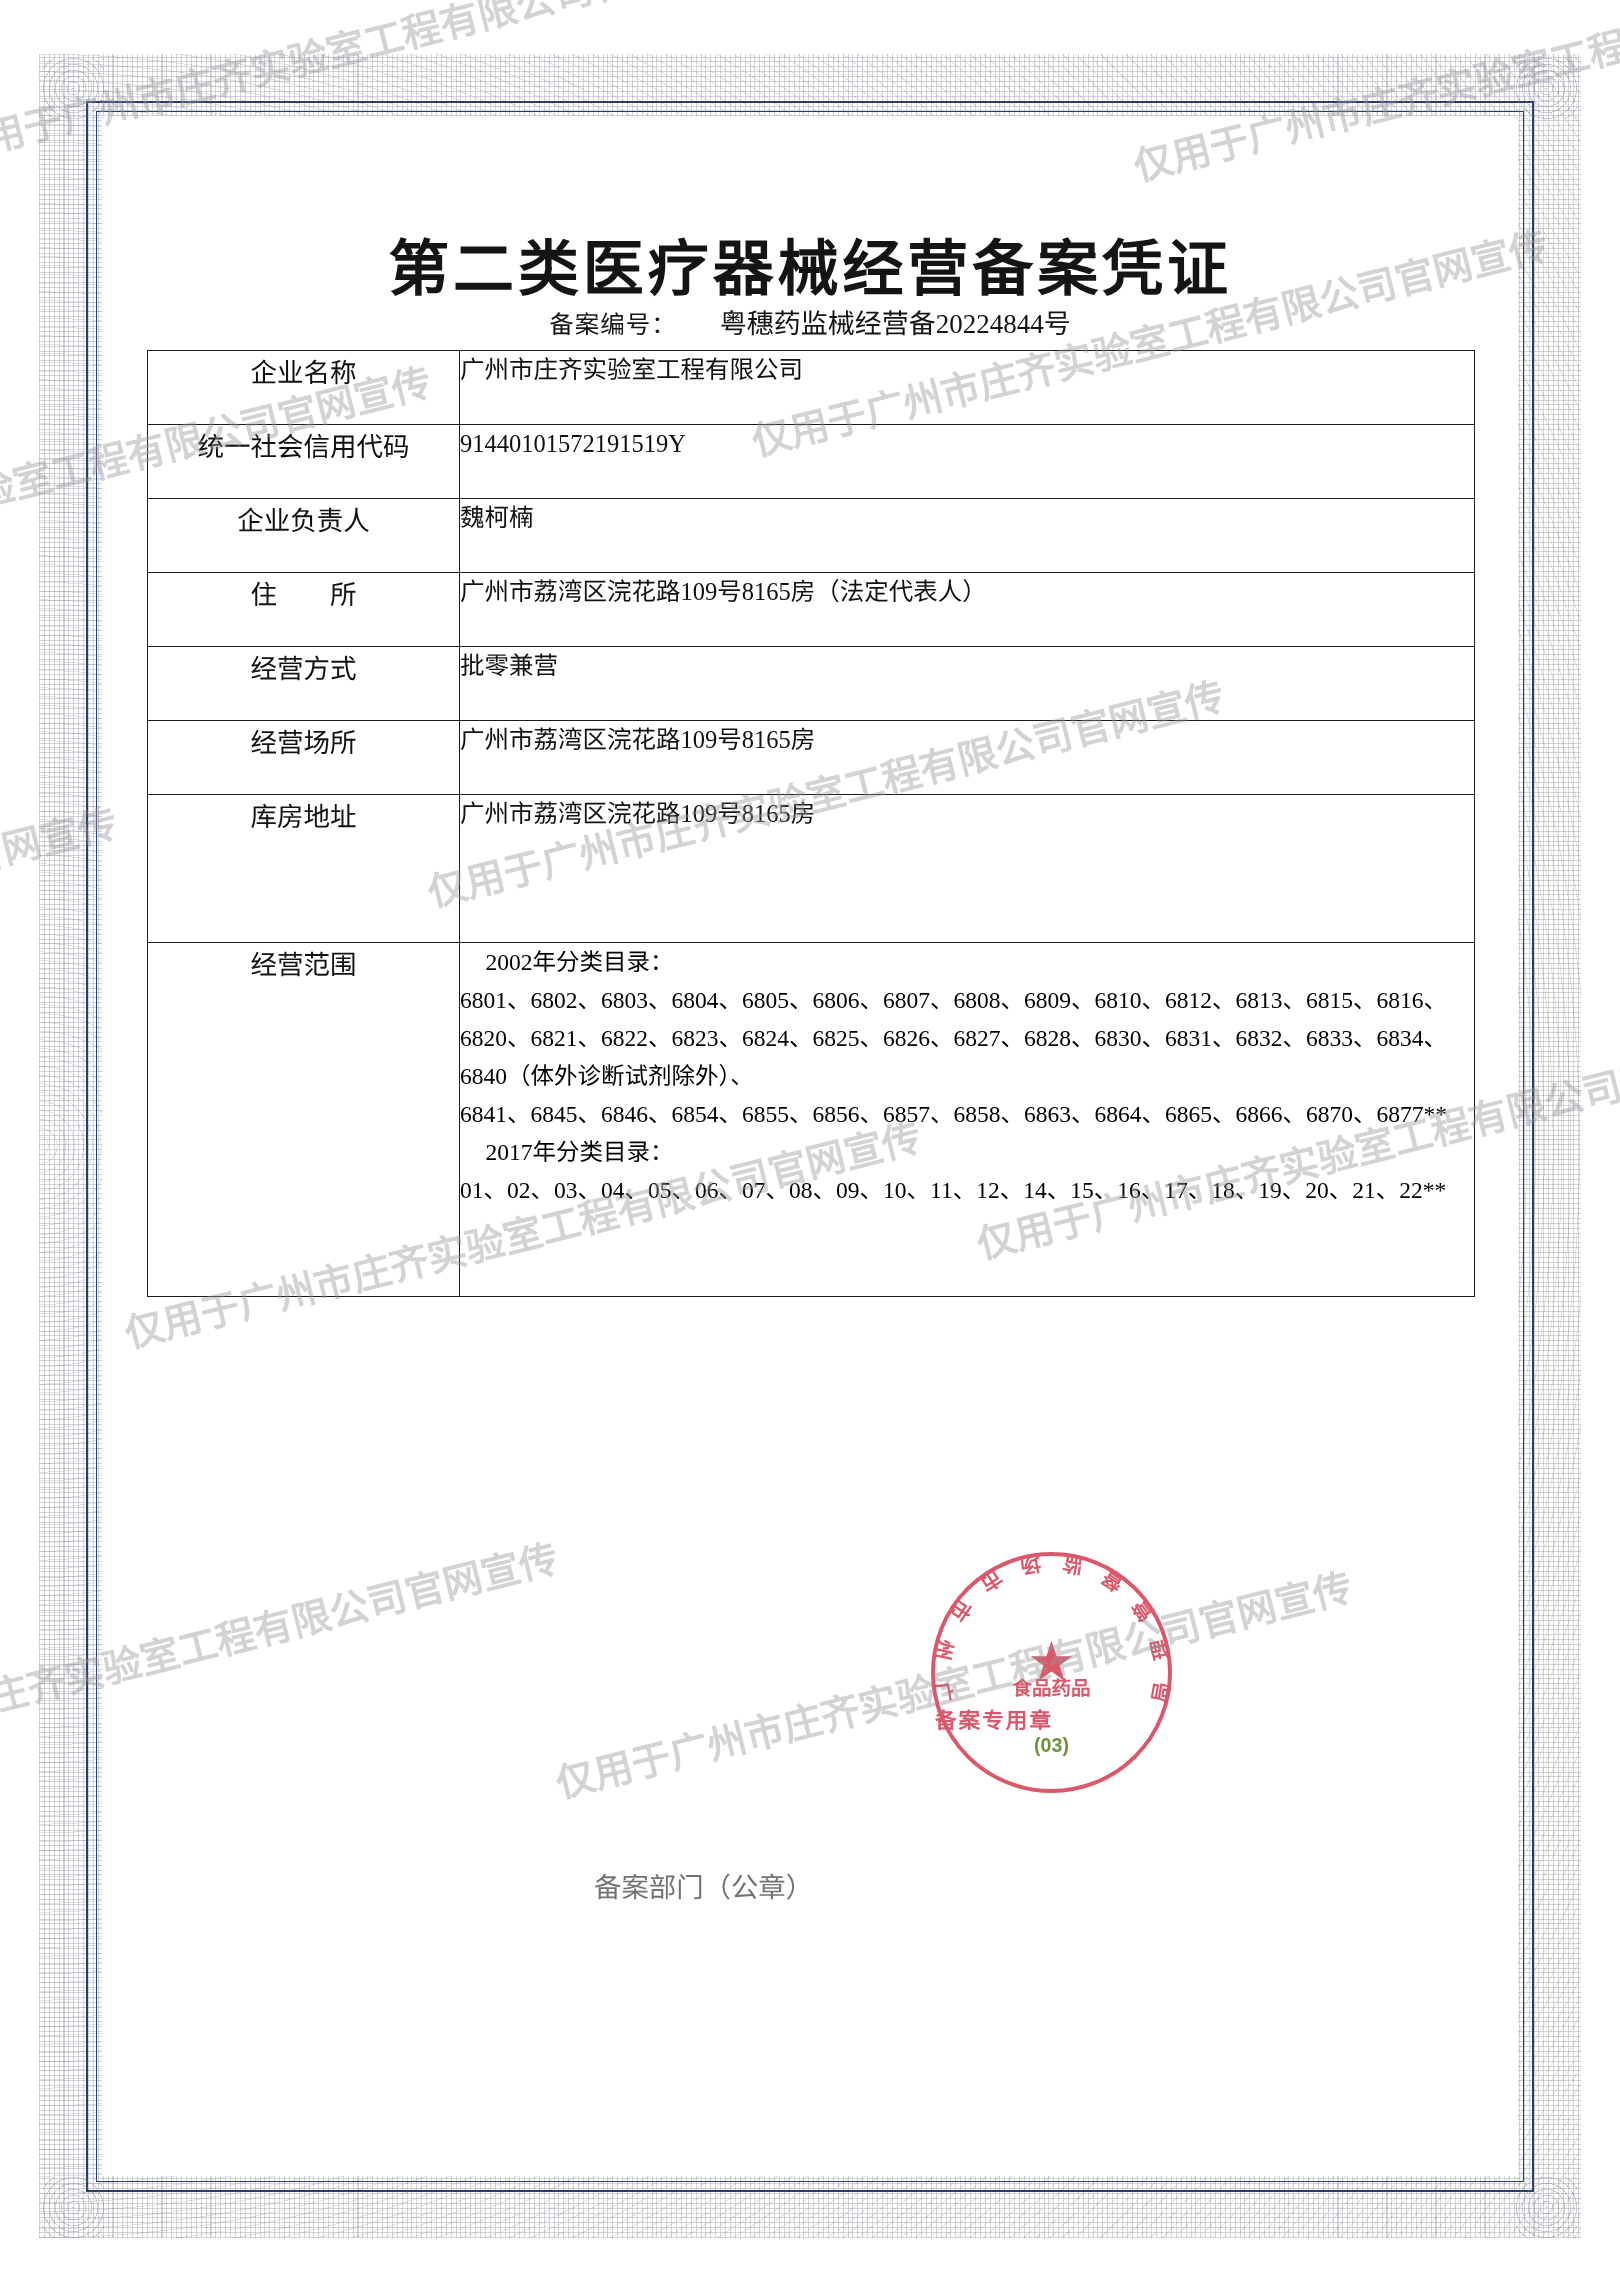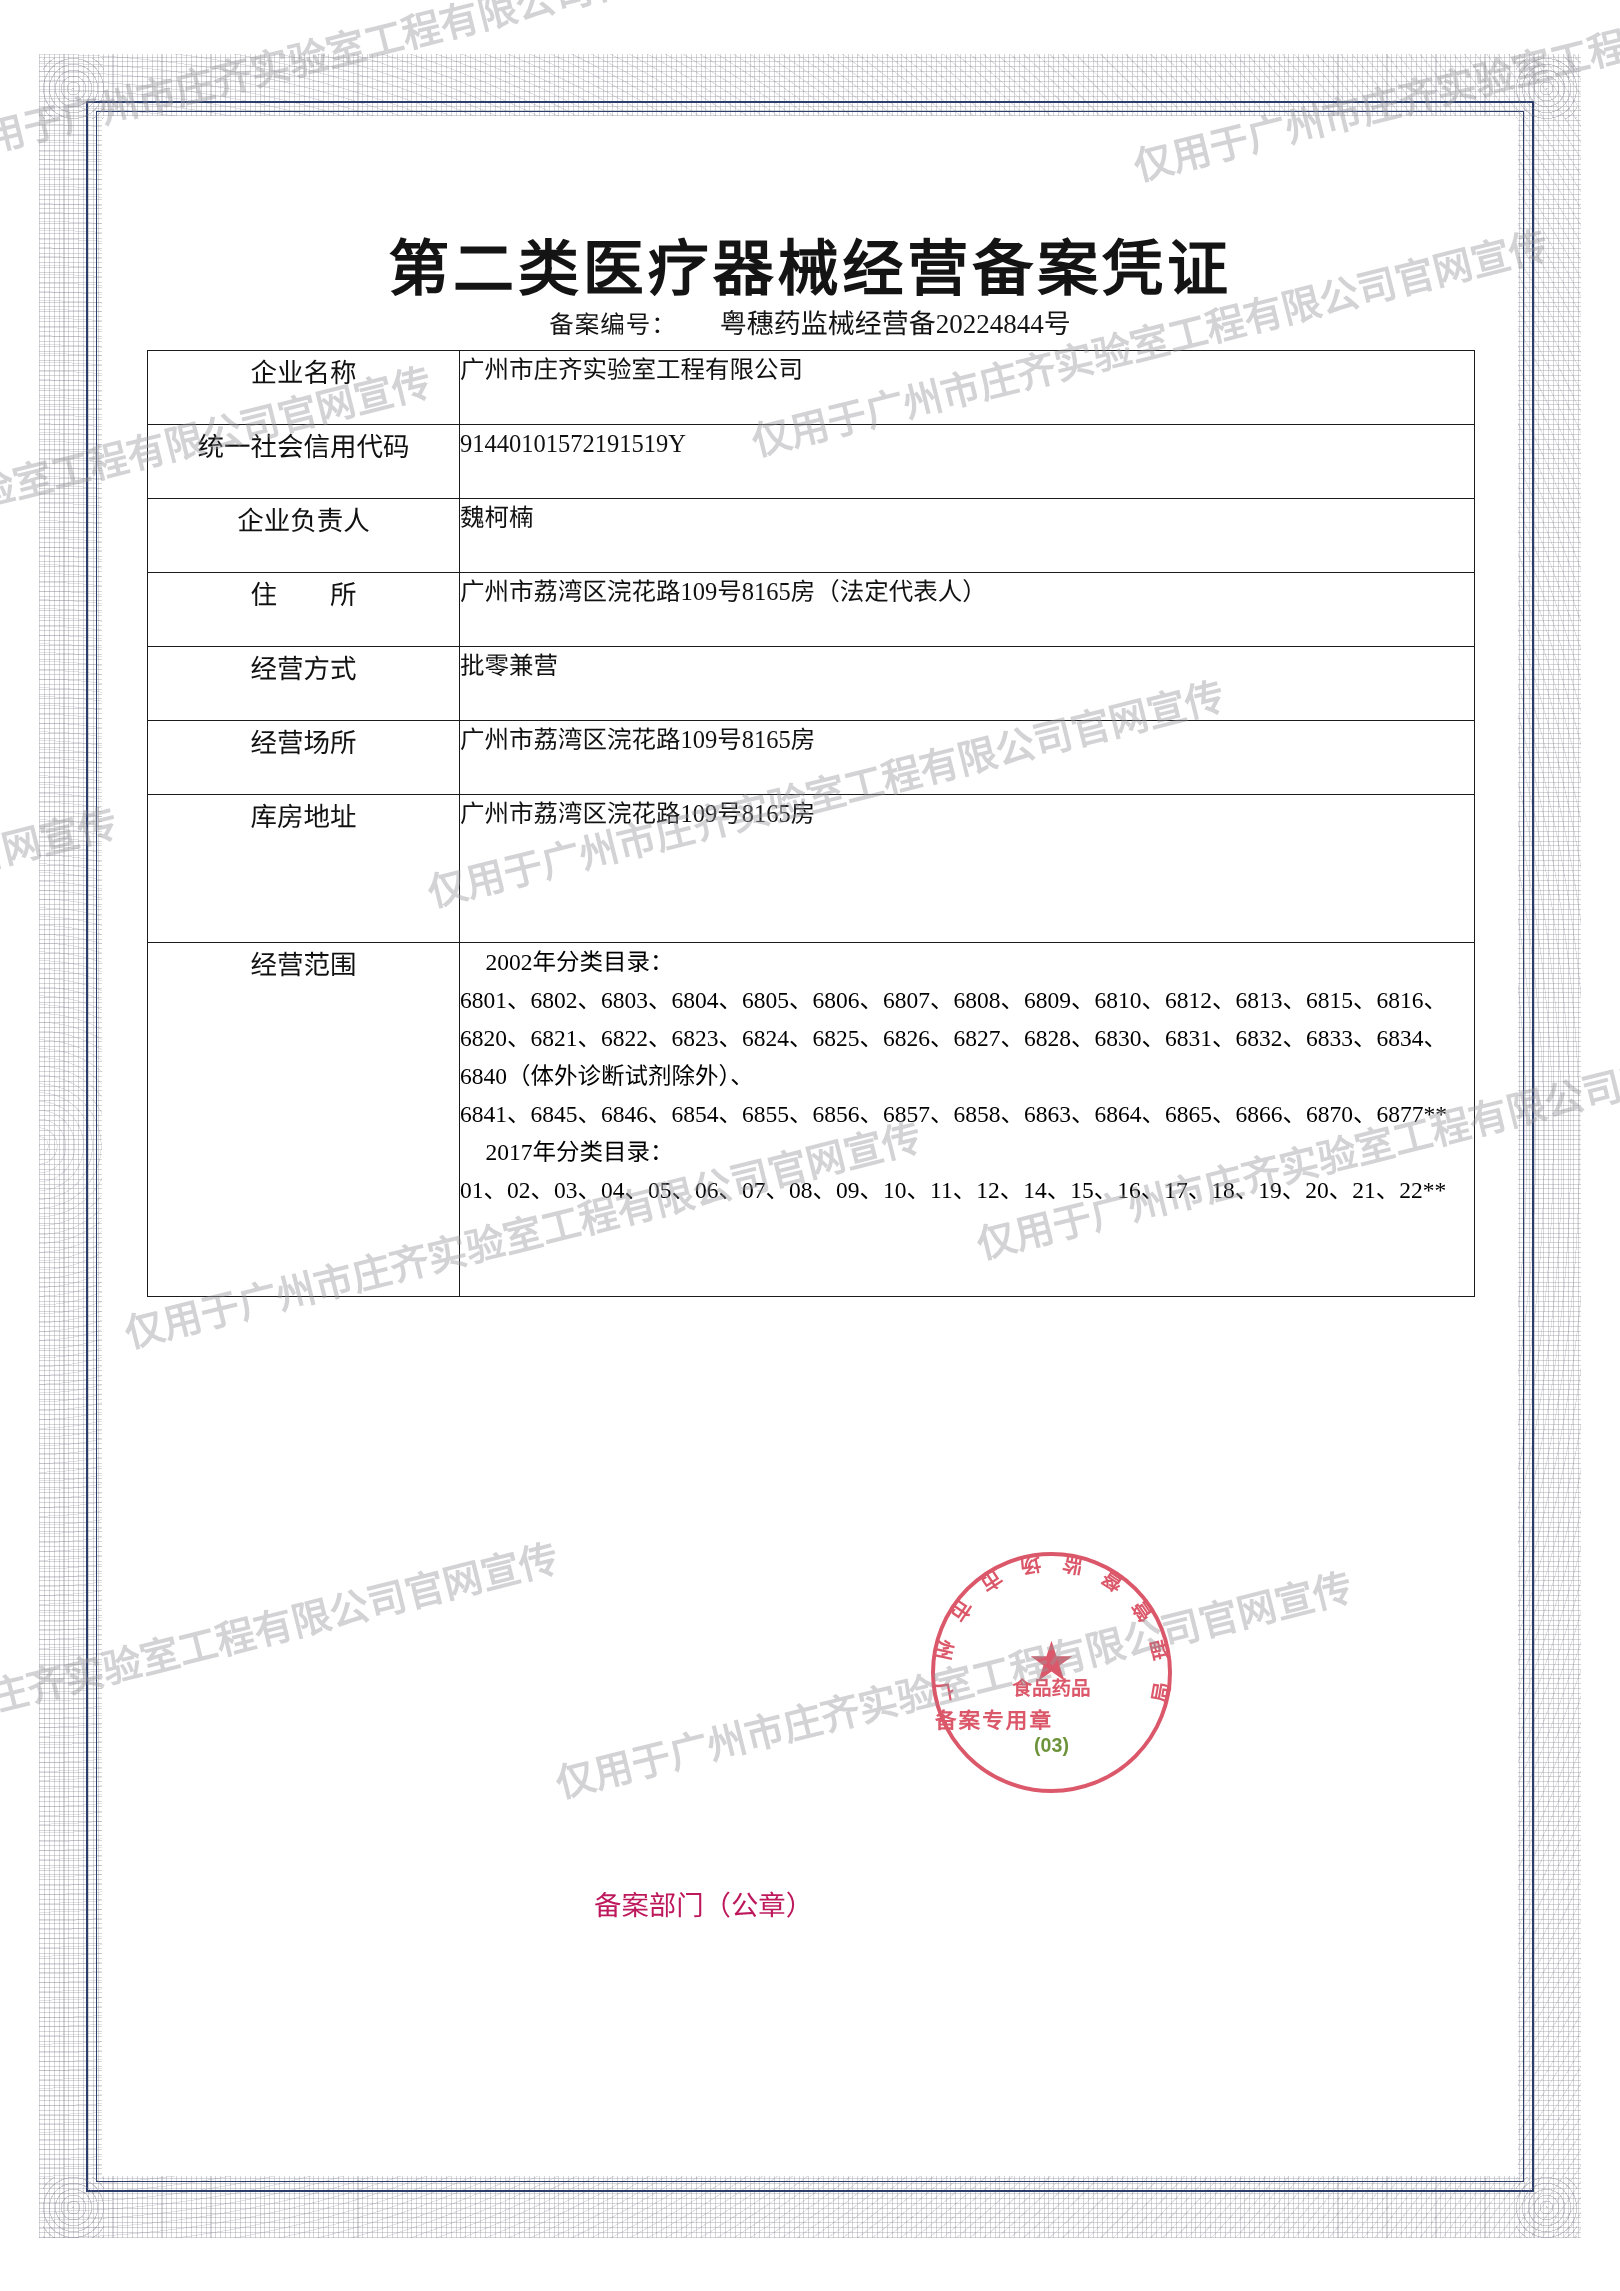--- a/index.html
+++ b/index.html
@@ -147,22 +147,21 @@
   
   .footer {
     position: absolute;
     left: 0; top: 1754px;
     width: 1428px;
   }
   .foot-row {
     position: relative;
     height: 61px;
     font-size: 27.4px;
-    color: #be185d;
-    margin-top: 18px;
+    color: #737373;
   }
   .foot-label {
     position: absolute;
     left: 498px;
   }
   .foot-value {
     position: absolute;
     left: 853px;
     font-size: 25.5px;
   }

